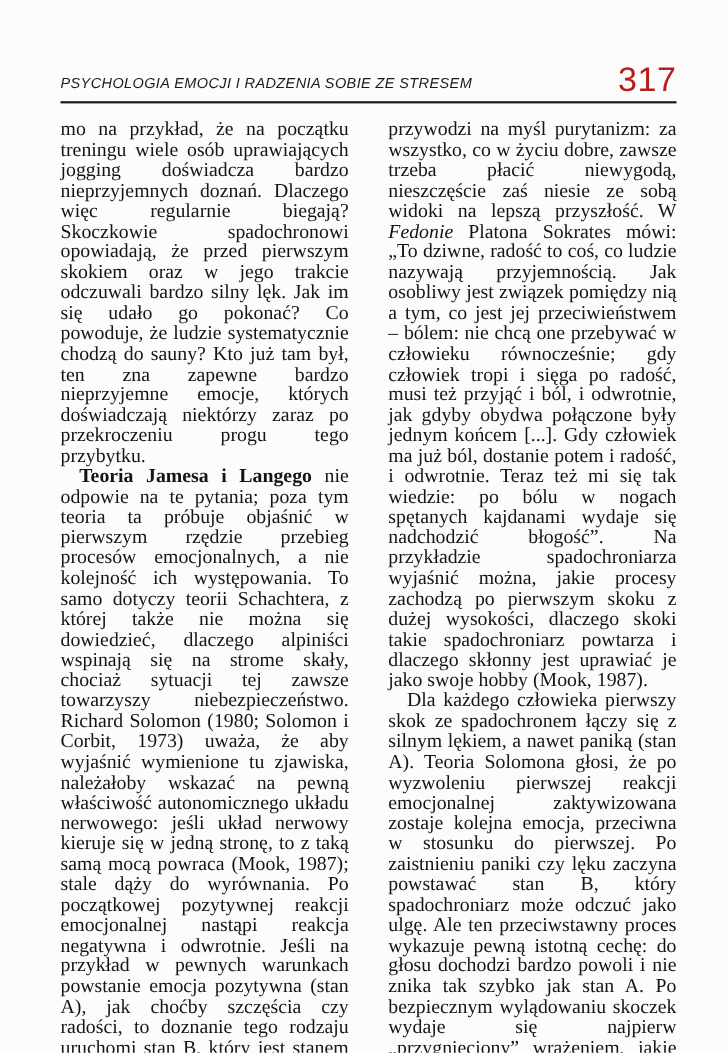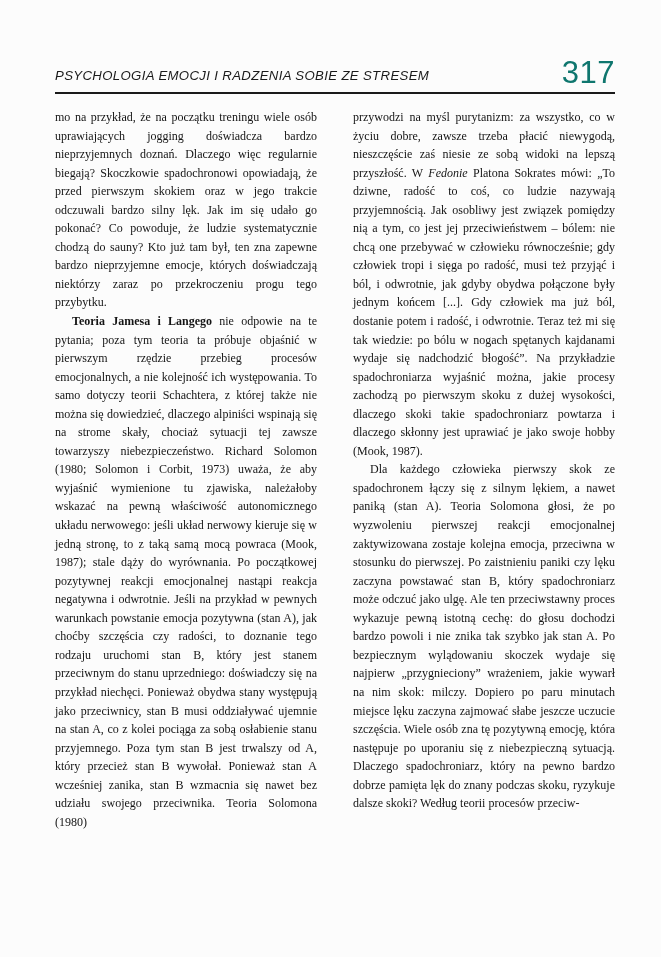--- a/index.html
+++ b/index.html
@@ -36,21 +36,21 @@
     font-family: "Liberation Sans", sans-serif;
     font-size: 13.2px;
     letter-spacing: 0.35px;
     color: #1a1a1a;
     white-space: nowrap;
     font-style: italic;
   }
   .page-number {
     font-family: "Liberation Sans", sans-serif;
     font-size: 31px;
-    color: #0f766e;
+    color: #b91c1c;
     letter-spacing: 0.5px;
     line-height: 1;
     position: relative;
     top: 3px;
   }
   .header-rule {
     position: absolute;
     top: 92px;
     left: 55px;
     width: 560px;
@@ -64,21 +64,21 @@
     width: 560px;
     height: 830px;
     display: flex;
     justify-content: space-between;
   }
   .col {
     width: 262px;
   }
   p {
     margin: 0;
-    font-size: 12px;
+    font-size: 18px;
     line-height: 18.55px;
     text-align: justify;
     text-justify: inter-word;
     hyphens: manual;
     color: #141414;
   }
   p.indent {
     text-indent: 17px;
   }
   .bold {

